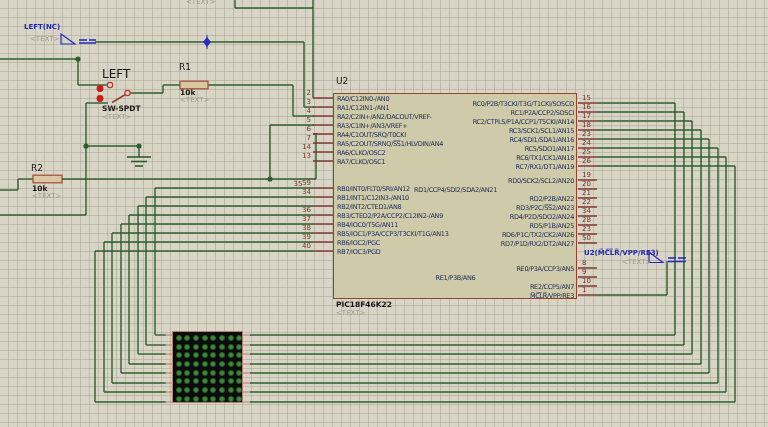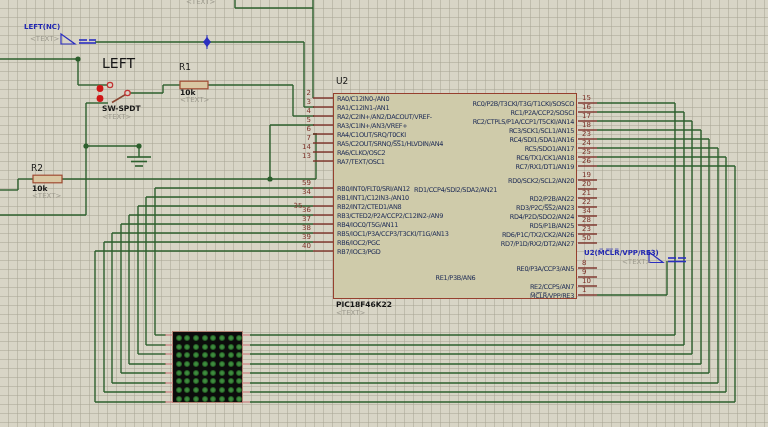--- a/index.html
+++ b/index.html
@@ -259,21 +259,21 @@
       <circle cx="127.5" cy="93" r="2.7" fill="#d8d5c6" stroke="#c23333" stroke-width="1.2"></circle>
       <circle cx="100" cy="88.5" r="3.4" fill="#cf1717"></circle>
       <circle cx="100" cy="98.5" r="3.4" fill="#cf1717"></circle>
       <rect x="180" y="81.2" width="28" height="7.6" fill="#d9c7a2" stroke="#a04b32" stroke-width="1.2"></rect>
       <rect x="33" y="175.2" width="29" height="7.6" fill="#d9c7a2" stroke="#a04b32" stroke-width="1.2"></rect>
     </svg>
 
   <div class="lbl gray" style="left:186px;top:-1px;font-size:7px">&lt;TEXT&gt;</div>
   <div class="lbl blue" style="left:24px;top:24px;font-size:7px">LEFT(NC)</div>
   <div class="lbl gray" style="left:30px;top:36px;font-size:7px">&lt;TEXT&gt;</div>
-  <div class="lbl black" style="left:102px;top:56px;font-size:14px">LEFT</div>
+  <div class="lbl black" style="left:102px;top:68px;font-size:12px">LEFT</div>
   <div class="lbl black bold" style="left:102px;top:105px;font-size:7.5px">SW-SPDT</div>
   <div class="lbl gray" style="left:102px;top:114px;font-size:7px">&lt;TEXT&gt;</div>
   <div class="lbl black" style="left:179px;top:63px;font-size:9px">R1</div>
   <div class="lbl black bold" style="left:180px;top:89px;font-size:7.5px">10k</div>
   <div class="lbl gray" style="left:180px;top:97px;font-size:7px">&lt;TEXT&gt;</div>
   <div class="lbl black" style="left:31px;top:164px;font-size:9px">R2</div>
   <div class="lbl black bold" style="left:32px;top:185px;font-size:7.5px">10k</div>
   <div class="lbl gray" style="left:32px;top:193px;font-size:7px">&lt;TEXT&gt;</div>
   <div class="lbl black" style="left:336px;top:77px;font-size:9px">U2</div>
   <div class="lbl black bold" style="left:336px;top:301px;font-size:7.5px">PIC18F46K22</div>
@@ -290,26 +290,26 @@
       <span class="pin-label" style="left:337px;top:112.5px">RA2/C2IN+/AN2/DACOUT/VREF-</span>
       <span class="pin-num" style="left:285px;top:116px;width:26px;text-align:right">5</span>
       <span class="pin-label" style="left:337px;top:121.5px">RA3/C1IN+/AN3/VREF+</span>
       <span class="pin-num" style="left:285px;top:125px;width:26px;text-align:right">6</span>
       <span class="pin-label" style="left:337px;top:130.5px">RA4/C1OUT/SRQ/T0CKI</span>
       <span class="pin-num" style="left:285px;top:134px;width:26px;text-align:right">7</span>
       <span class="pin-label" style="left:337px;top:139.5px">RA5/C2OUT/SRNQ/S̅S̅1/HLVDIN/AN4</span>
       <span class="pin-num" style="left:285px;top:143px;width:26px;text-align:right">14</span>
       <span class="pin-label" style="left:337px;top:148.5px">RA6/CLKO/OSC2</span>
       <span class="pin-num" style="left:285px;top:152px;width:26px;text-align:right">13</span>
-      <span class="pin-label" style="left:337px;top:157.5px">RA7/TEXT/OSC1</span>
+      <span class="pin-label" style="left:337px;top:157.5px">RA7/CLKO/OSC1</span>
       <span class="pin-num" style="left:285px;top:179px;width:26px;text-align:right">59</span>
       <span class="pin-label" style="left:337px;top:184.5px">RB0/INT0/FLT0/SRI/AN12</span>
       <span class="pin-num" style="left:285px;top:188px;width:26px;text-align:right">34</span>
       <span class="pin-label" style="left:337px;top:193.5px">RB1/INT1/C12IN3-/AN10</span>
-      <span class="pin-num" style="left:285px;top:202px;width:26px;text-align:center">35</span>
+      <span class="pin-num" style="left:285px;top:180px;width:26px;text-align:center">35</span>
       <span class="pin-label" style="left:337px;top:202.5px">RB2/INT2/CTED1/AN8</span>
       <span class="pin-num" style="left:285px;top:206px;width:26px;text-align:right">36</span>
       <span class="pin-label" style="left:337px;top:211.5px">RB3/CTED2/P2A/CCP2/C12IN2-/AN9</span>
       <span class="pin-num" style="left:285px;top:215px;width:26px;text-align:right">37</span>
       <span class="pin-label" style="left:337px;top:220.5px">RB4/IOC0/T5G/AN11</span>
       <span class="pin-num" style="left:285px;top:224px;width:26px;text-align:right">38</span>
       <span class="pin-label" style="left:337px;top:229.5px">RB5/IOC1/P3A/CCP3/T3CKI/T1G/AN13</span>
       <span class="pin-num" style="left:285px;top:233px;width:26px;text-align:right">39</span>
       <span class="pin-label" style="left:337px;top:238.5px">RB6/IOC2/PGC</span>
       <span class="pin-num" style="left:285px;top:242px;width:26px;text-align:right">40</span>

